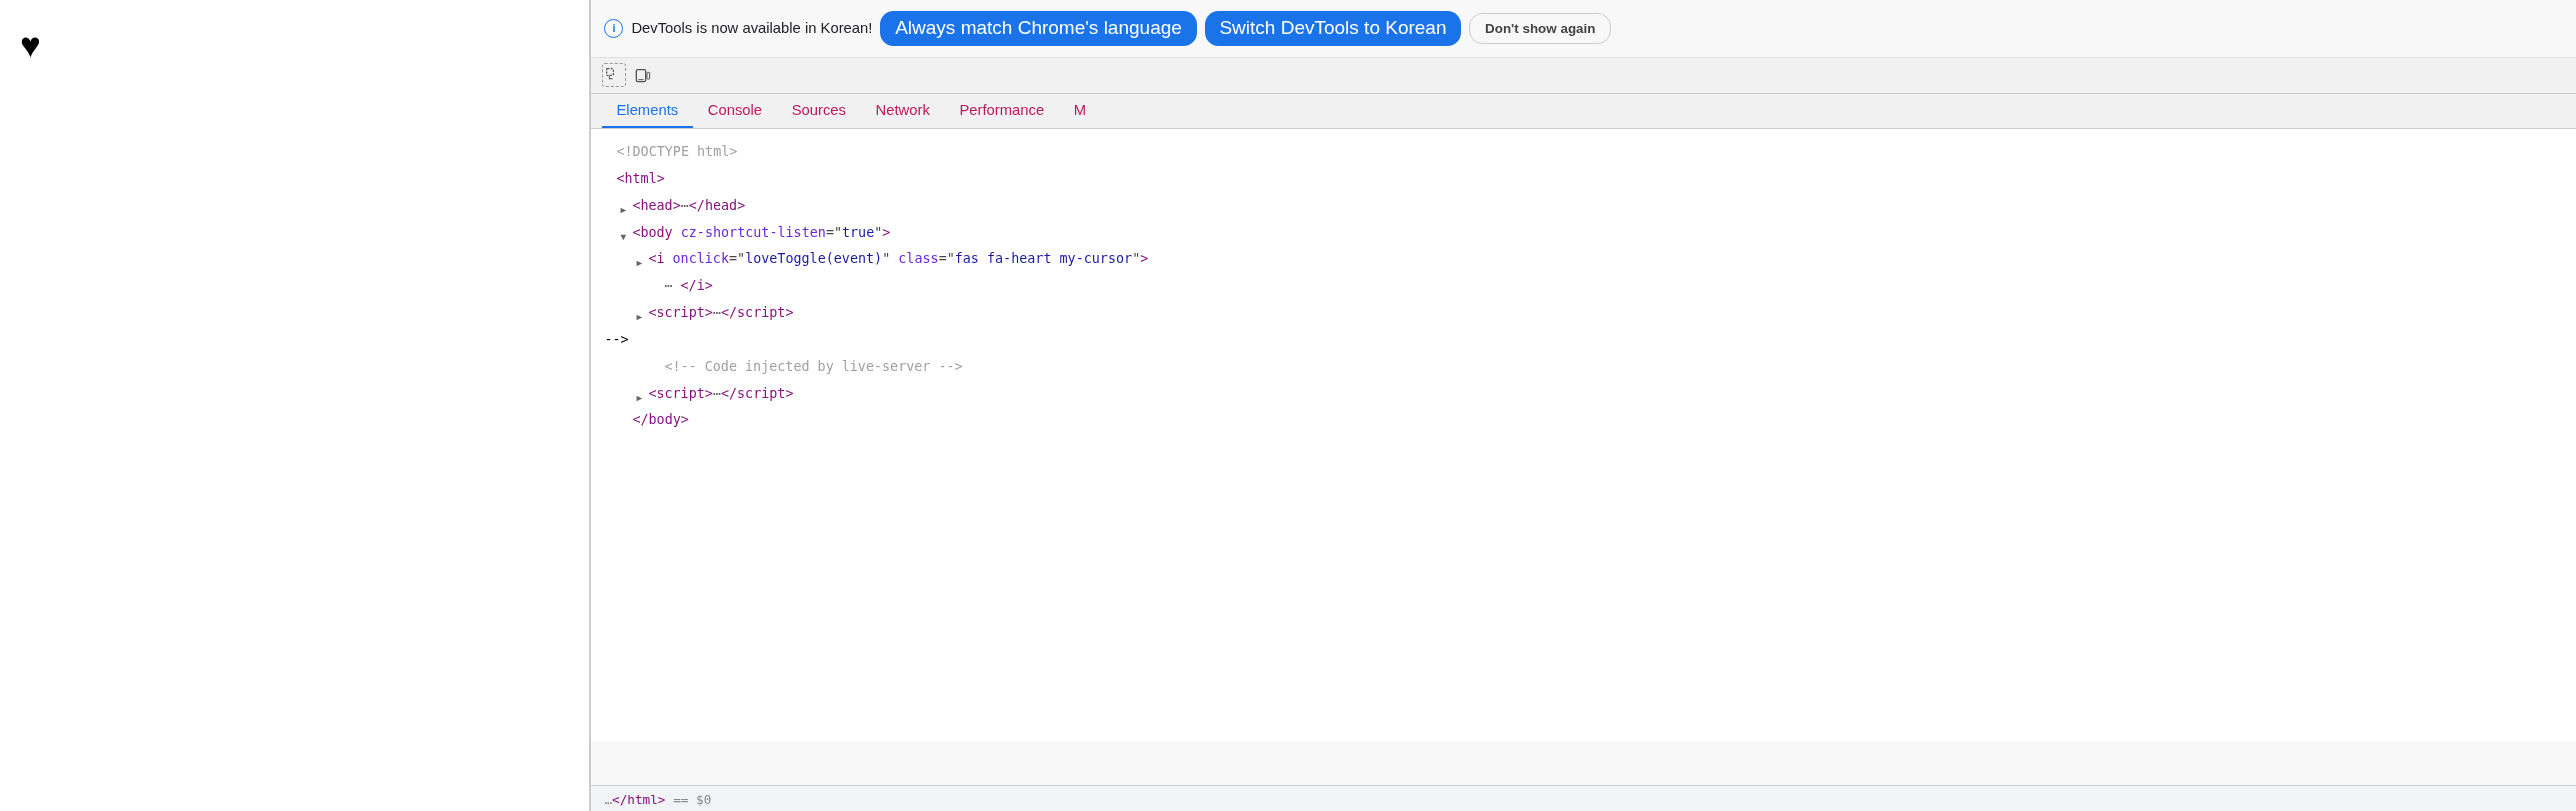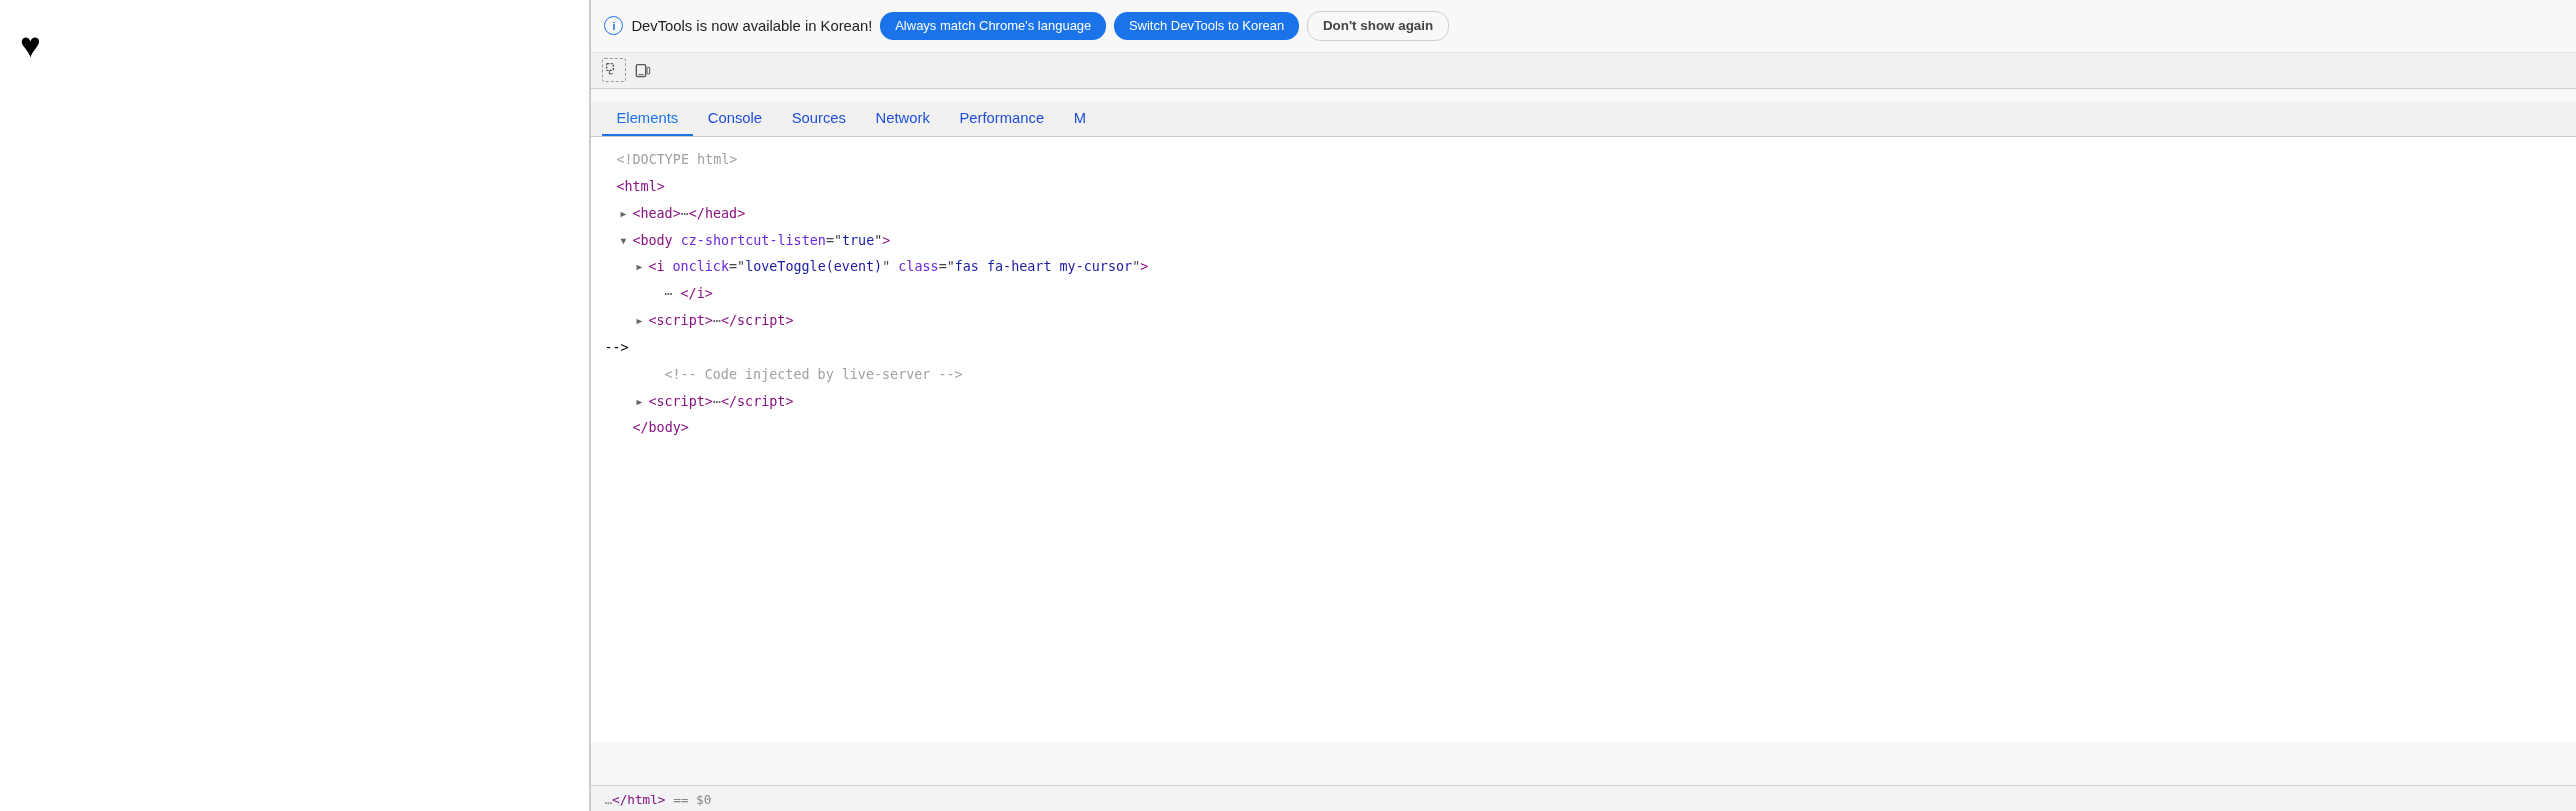--- a/index.html
+++ b/index.html
@@ -73,21 +73,21 @@
       flex-shrink: 0;
       white-space: nowrap;
     }
 
     .btn-blue {
       background: #1a73e8;
       color: #fff;
       border: none;
       border-radius: 13.4px;
       padding: 6.7px 14.8px;
-      font-size: 13px;
+      font-size: 19px;
       cursor: pointer;
       white-space: nowrap;
       flex-shrink: 0;
     }
 
     .btn-outline {
       background: transparent;
       color: #444;
       border: 0.7px solid #ccc;
       border-radius: 13.4px;
@@ -123,28 +123,27 @@
     }
 
     
     #devtools-tabs {
       background: #f1f1f1;
       border-bottom: 0.7px solid #ccc;
       display: flex;
       align-items: flex-end;
       padding: 0 10.7px;
       overflow: hidden;
-      margin-top: 13px;
     }
 
     .tab-item {
       padding: 8px 14.8px;
       font-size: 14.8px;
       cursor: pointer;
-      color: #1d4ed8;
+      color: #be185d;
       border-bottom: 2px solid transparent;
       white-space: nowrap;
     }
 
     .tab-item.active {
       color: #1a73e8;
       border-bottom: 2px solid #1a73e8;
     }
 
     
@@ -153,21 +152,21 @@
       background: #fff;
       overflow: auto;
       padding: 10.7px 13.4px;
       font-family: 'Consolas', 'Monaco', monospace;
       font-size: 13.4px;
       line-height: 2.0;
     }
 
     .dom-line {
       display: flex;
-      align-items: center;
+      align-items: flex-end;
       white-space: pre;
     }
 
     .dom-indent-0 { padding-left: 0px; }
     .dom-indent-1 { padding-left: 16px; }
     .dom-indent-2 { padding-left: 32px; }
     .dom-indent-3 { padding-left: 48px; }
 
     .triangle {
       display: inline-block;

